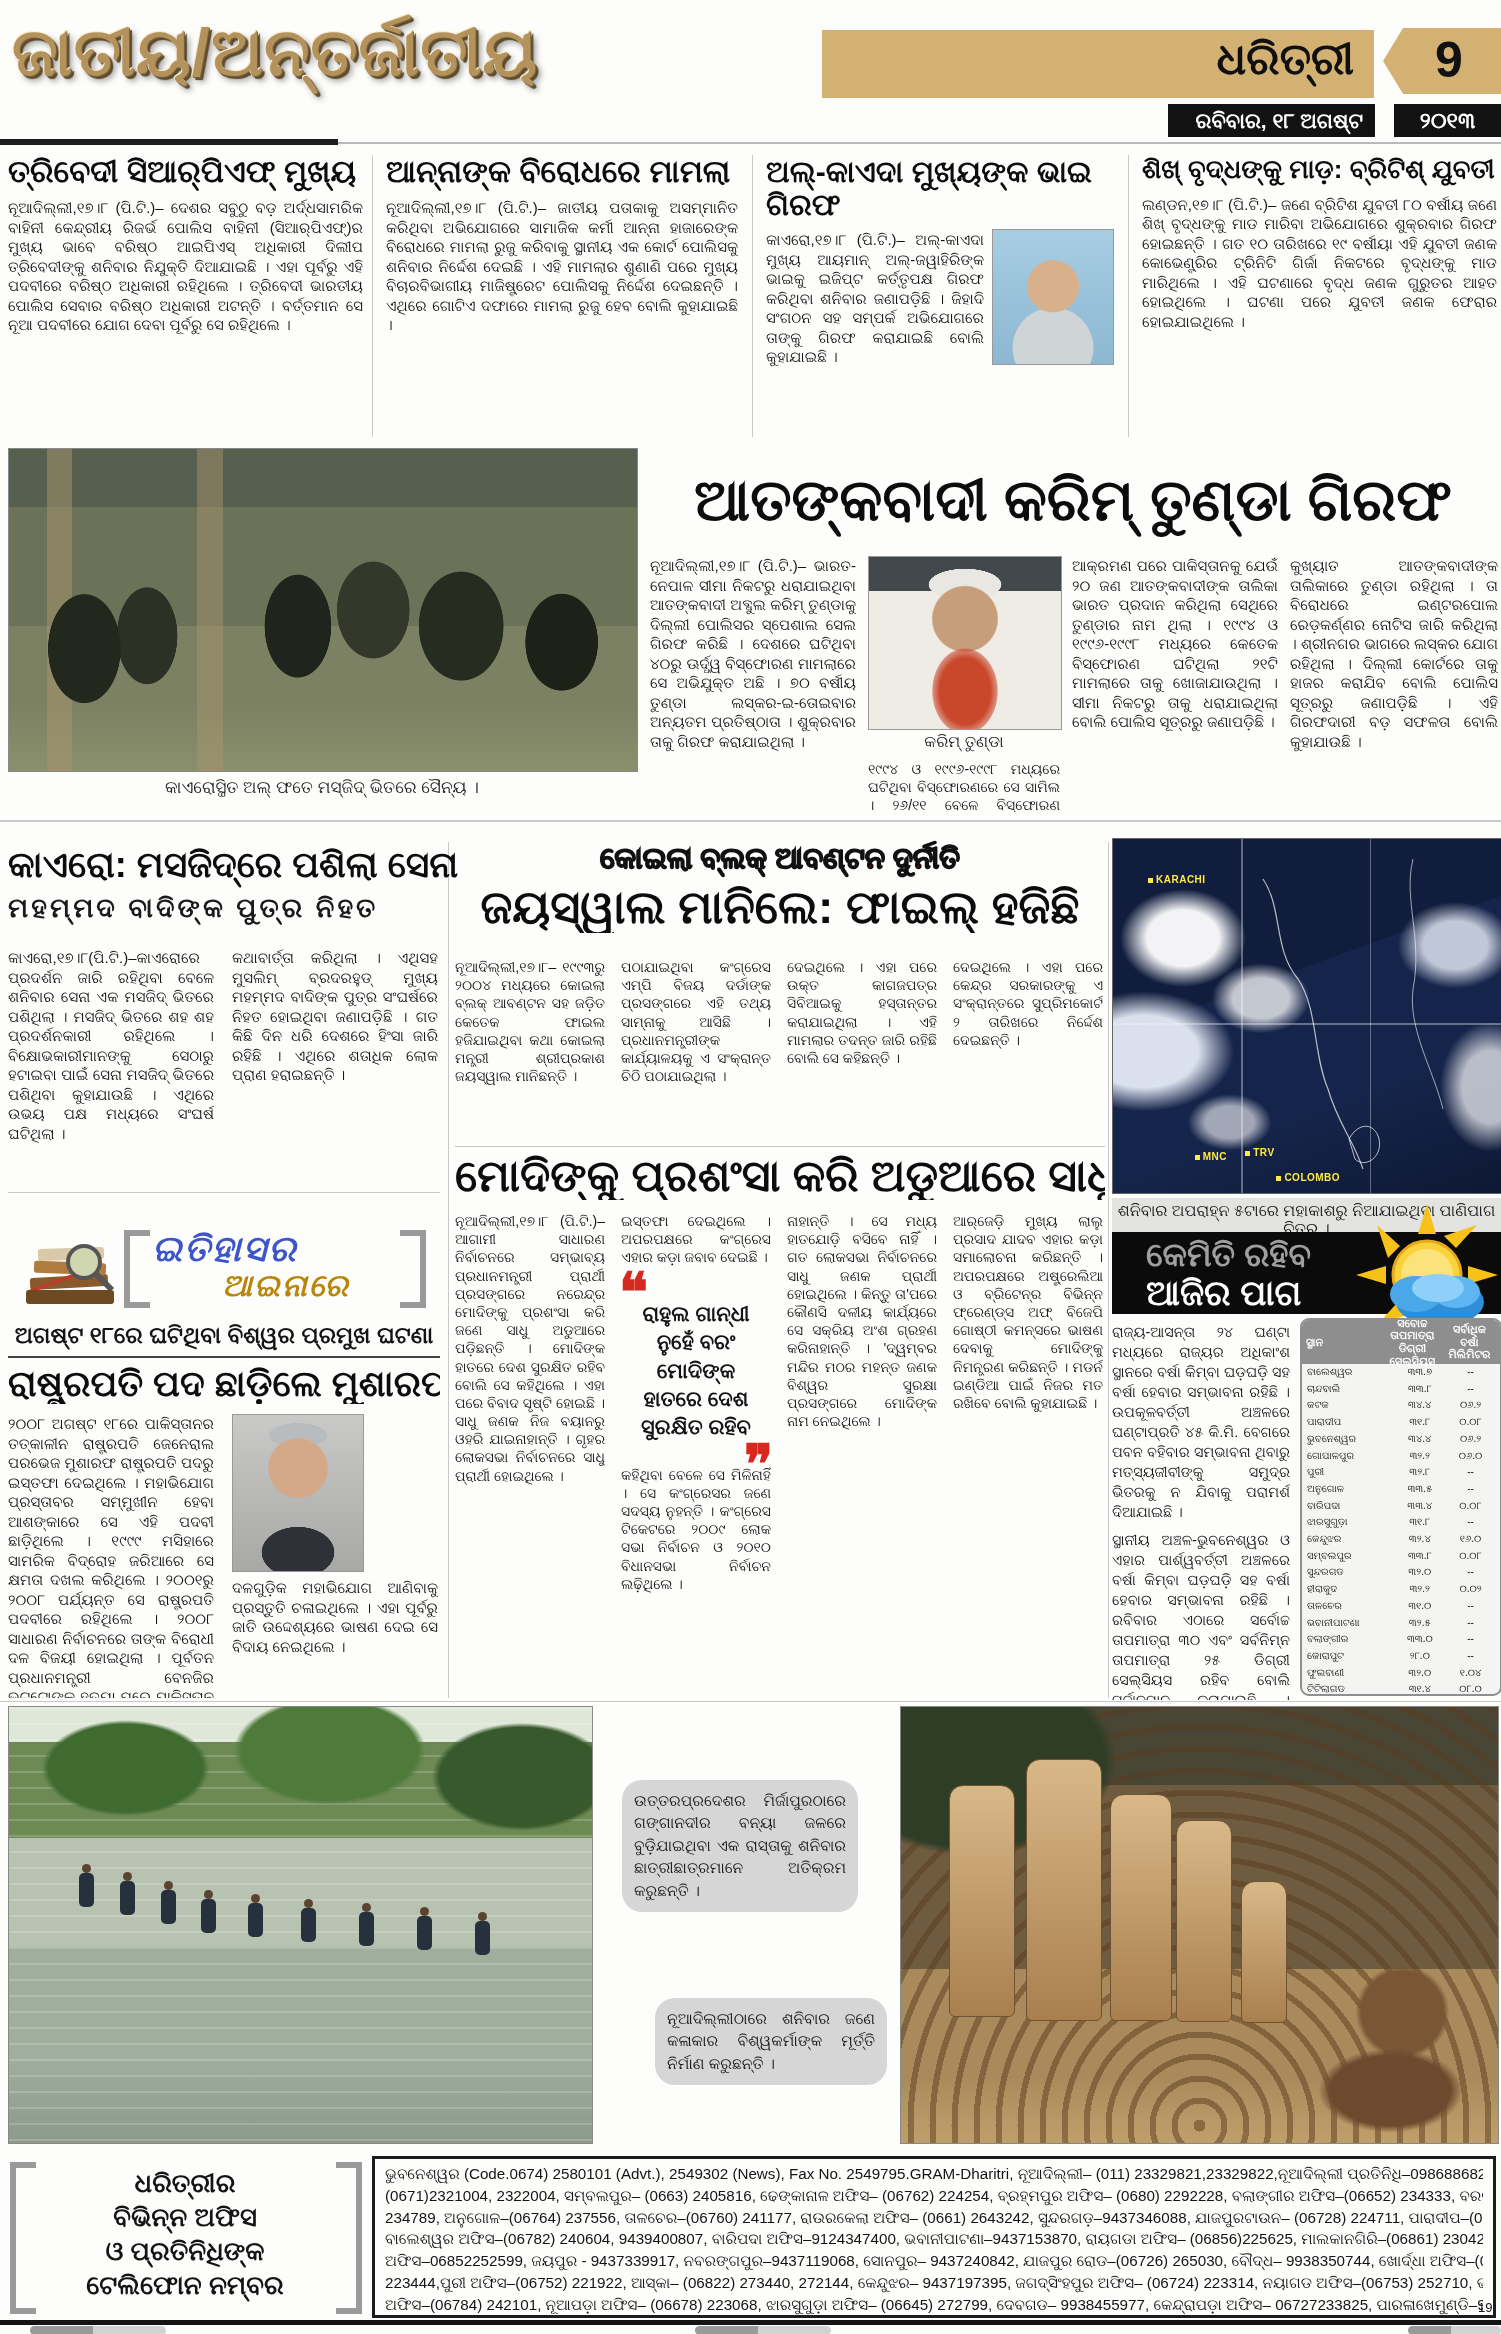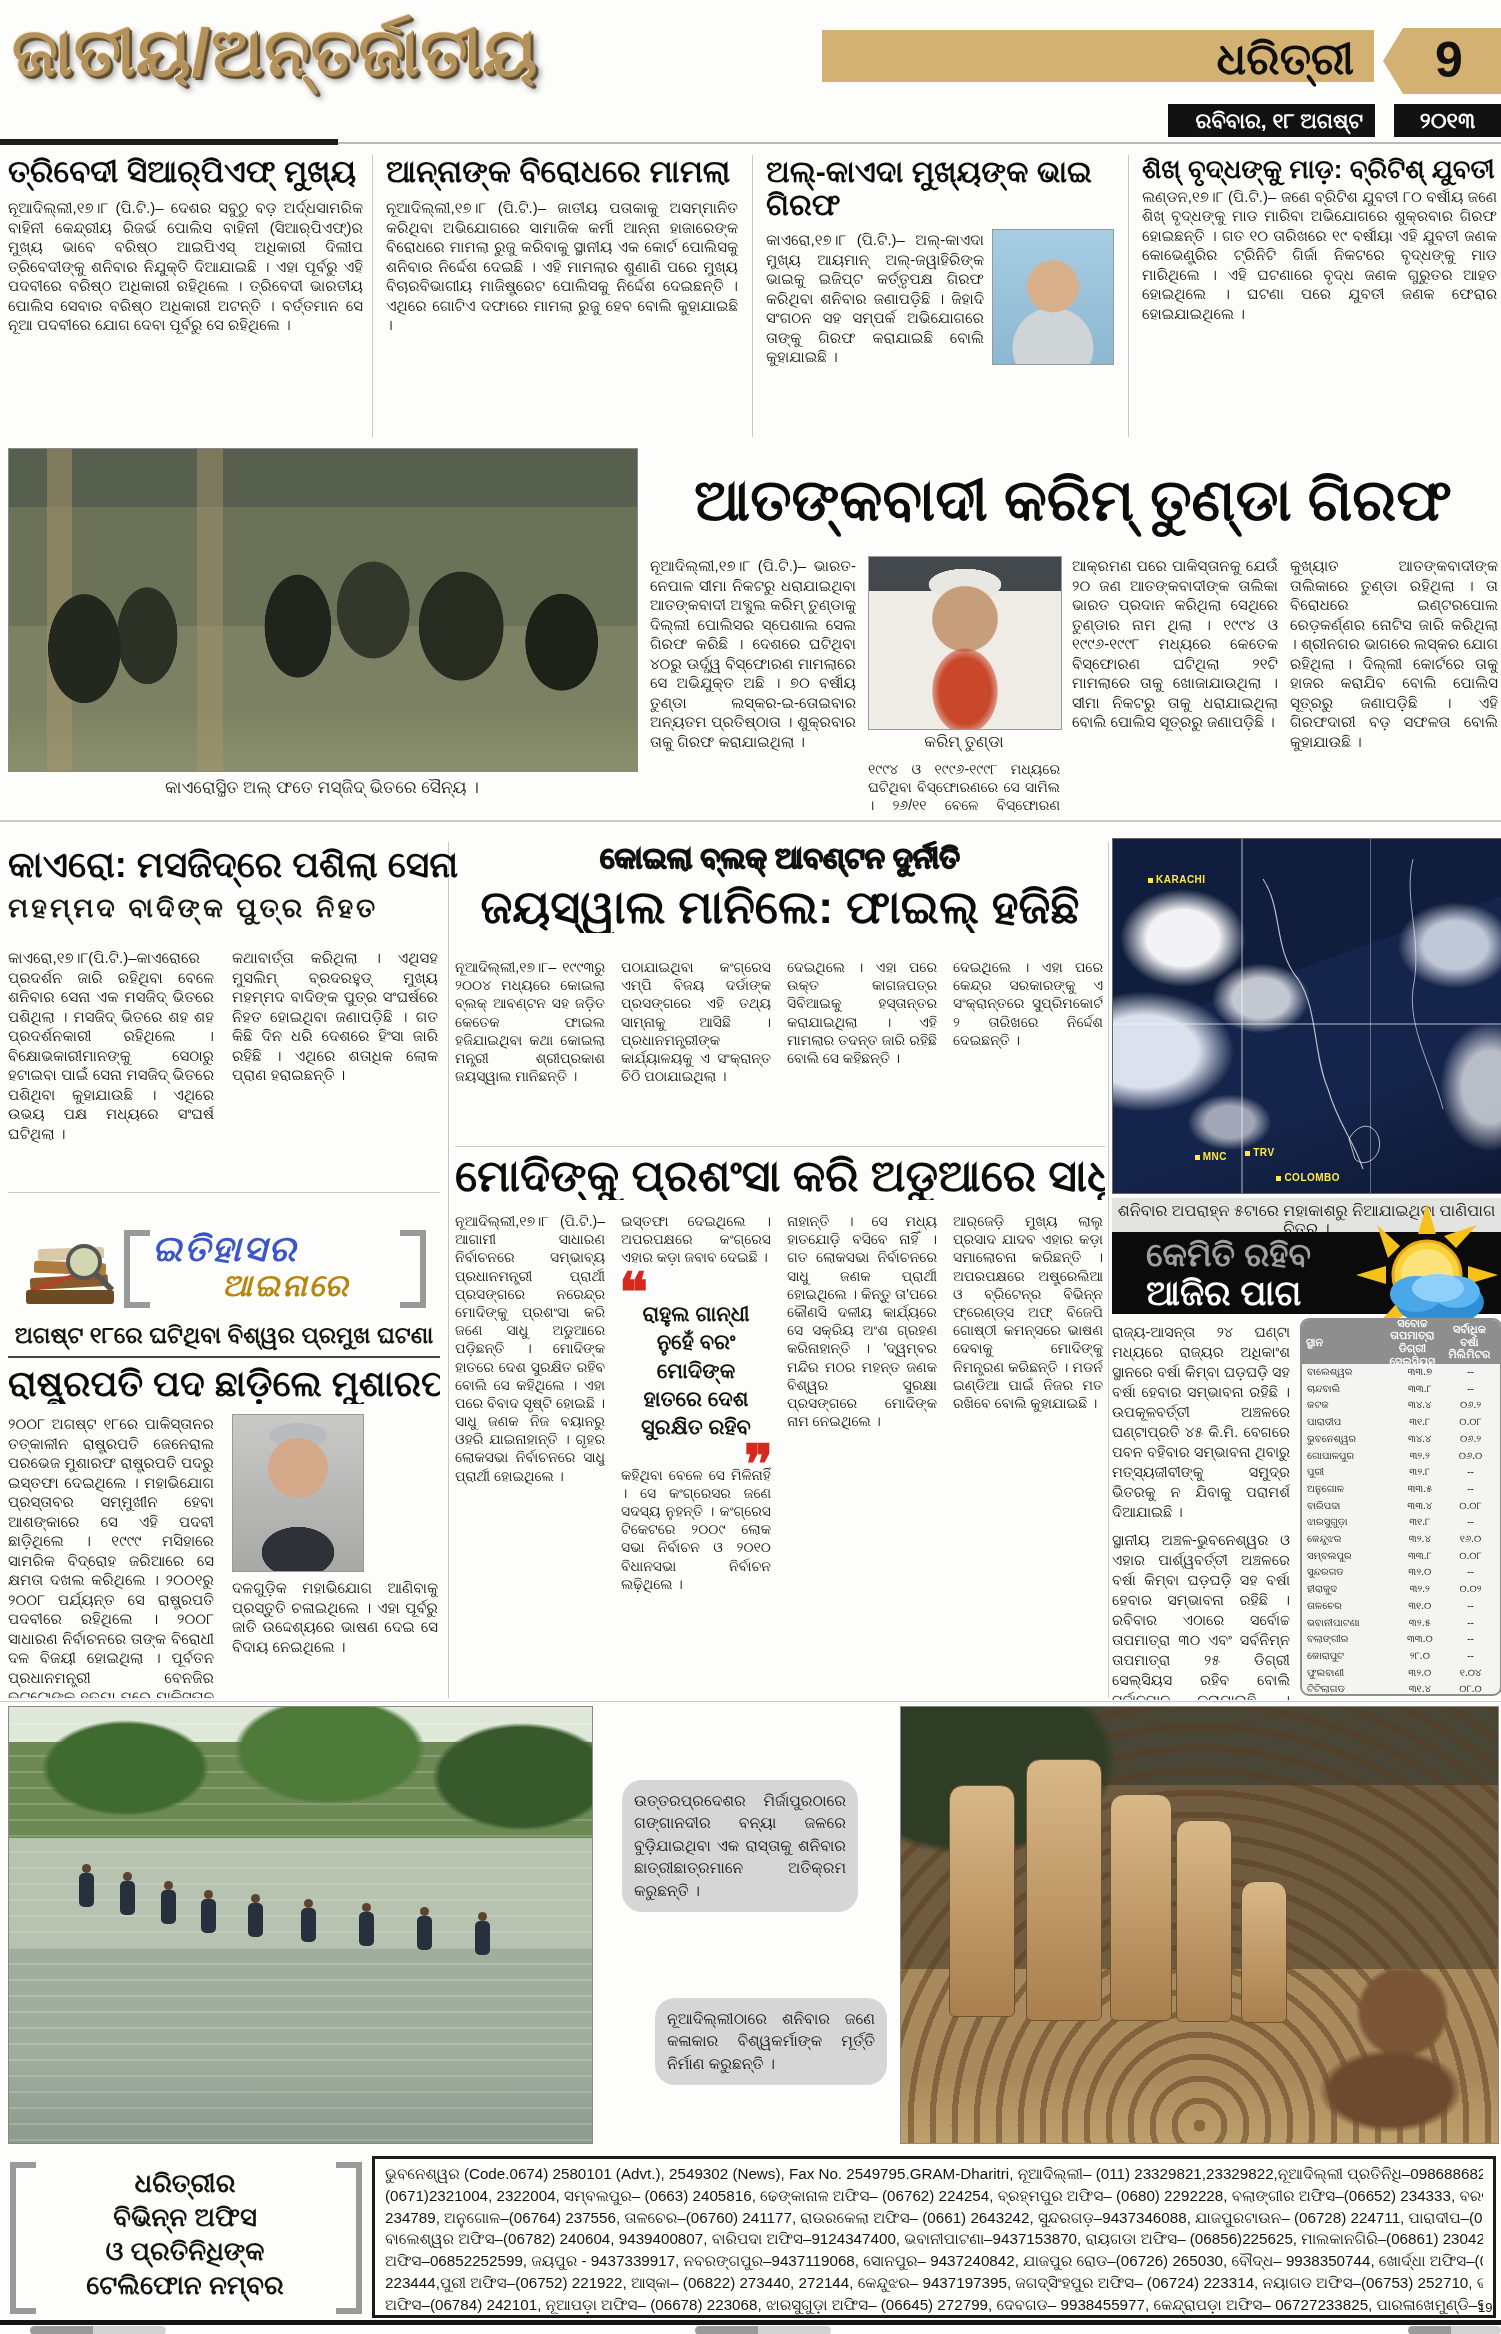--- a/index.html
+++ b/index.html
@@ -37,21 +37,21 @@
   .photo{overflow:hidden}
   .kid{position:absolute;width:15px;height:34px;background:#27313e;border-radius:5px}
   .kid:before{content:"";position:absolute;top:-9px;left:3px;width:9px;height:9px;border-radius:50%;background:#5b4330}
   .idol{position:absolute;background:linear-gradient(180deg,#d9b888,#a97f4e);border:1px solid #6e5433;border-radius:14px 14px 6px 6px}
 </style>
 </head>
 <body>
 
 <div class="abs masthead" style="left:12px;top:14px">ଜାତୀୟ/ଅନ୍ତର୍ଜାତୀୟ</div>
 
-<div class="abs tanbar" style="left:822px;top:30px;width:552px;height:52px;text-align:right;padding-right:20px;box-sizing:border-box;
+<div class="abs tanbar" style="left:822px;top:30px;width:552px;height:68px;text-align:right;padding-right:20px;box-sizing:border-box;
             font-weight:bold;font-size:44px;line-height:58px;color:#101010">ଧରିତ୍ରୀ</div>
 
 <div class="abs pgnum" style="left:1383px;top:28px;width:118px;height:66px;line-height:64px;padding-left:14px;box-sizing:border-box">9</div>
 
 <div class="abs blackbar" style="left:1168px;top:104px;width:207px;height:33px;font-size:21px;line-height:33px;text-align:right;
             padding-right:12px;box-sizing:border-box;white-space:nowrap;overflow:hidden">ରବିବାର, ୧୮ ଅଗଷ୍ଟ</div>
 
 <div class="abs blackbar" style="left:1394px;top:104px;width:107px;height:33px;font-size:22px;line-height:33px;text-align:center">୨୦୧୩</div>
 
 <div class="abs" style="left:0;top:142px;width:1501px;height:2px;background:#b9b9b9"></div>
@@ -75,21 +75,21 @@
   <div class="hl" style="font-size:30px">ଅଲ୍-କାଏଦା ମୁଖ୍ୟଙ୍କ ଭାଇ ଗିରଫ</div>
   <div class="photo" style="float:right;width:120px;height:134px;margin:8px 0 4px 8px;border:1px solid #999;
               background:radial-gradient(circle at 50% 42%, #d9b08c 0 26%, transparent 27%),
                          radial-gradient(circle at 50% 88%, #cfd4d6 0 30%, transparent 31%),
                          linear-gradient(180deg,#a6cde2,#8db8d2)"></div>
   <div class="jtxt" style="margin-top:9px;height:225px">କାଏରୋ,୧୭।୮ (ପି.ଟି.)– ଅଲ୍-କାଏଦା ମୁଖ୍ୟ ଆୟମାନ୍ ଅଲ୍-ଜୱାହିରିଙ୍କ ଭାଇକୁ ଇଜିପ୍ଟ କର୍ତ୍ତୃପକ୍ଷ ଗିରଫ କରିଥିବା ଶନିବାର ଜଣାପଡ଼ିଛି । ଜିହାଦି ସଂଗଠନ ସହ ସମ୍ପର୍କ ଅଭିଯୋଗରେ ତାଙ୍କୁ ଗିରଫ କରାଯାଇଛି ବୋଲି କୁହାଯାଇଛି ।</div>
 </div>
 
 <div class="abs" style="left:1142px;top:155px;width:355px;height:284px;overflow:hidden">
   <div class="hl" style="font-size:26px;white-space:nowrap">ଶିଖ୍ ବୃଦ୍ଧଙ୍କୁ ମାଡ଼: ବ୍ରିଟିଶ୍ ଯୁବତୀ ଗିରଫ</div>
-  <div class="jtxt" style="margin-top:3px;height:230px">ଲଣ୍ଡନ,୧୭।୮ (ପି.ଟି.)– ଜଣେ ବ୍ରିଟିଶ ଯୁବତୀ ୮୦ ବର୍ଷୀୟ ଜଣେ ଶିଖ୍ ବୃଦ୍ଧଙ୍କୁ ମାଡ ମାରିବା ଅଭିଯୋଗରେ ଶୁକ୍ରବାର ଗିରଫ ହୋଇଛନ୍ତି । ଗତ ୧୦ ତାରିଖରେ ୧୯ ବର୍ଷୀୟା ଏହି ଯୁବତୀ ଜଣକ କୋଭେଣ୍ଟ୍ରିର ଟ୍ରିନିଟି ଗିର୍ଜା ନିକଟରେ ବୃଦ୍ଧଙ୍କୁ ମାଡ ମାରିଥିଲେ । ଏହି ଘଟଣାରେ ବୃଦ୍ଧ ଜଣକ ଗୁରୁତର ଆହତ ହୋଇଥିଲେ । ଘଟଣା ପରେ ଯୁବତୀ ଜଣକ ଫେରାର ହୋଇଯାଇଥିଲେ ।</div>
+  <div class="jtxt" style="margin-top:11px;height:230px">ଲଣ୍ଡନ,୧୭।୮ (ପି.ଟି.)– ଜଣେ ବ୍ରିଟିଶ ଯୁବତୀ ୮୦ ବର୍ଷୀୟ ଜଣେ ଶିଖ୍ ବୃଦ୍ଧଙ୍କୁ ମାଡ ମାରିବା ଅଭିଯୋଗରେ ଶୁକ୍ରବାର ଗିରଫ ହୋଇଛନ୍ତି । ଗତ ୧୦ ତାରିଖରେ ୧୯ ବର୍ଷୀୟା ଏହି ଯୁବତୀ ଜଣକ କୋଭେଣ୍ଟ୍ରିର ଟ୍ରିନିଟି ଗିର୍ଜା ନିକଟରେ ବୃଦ୍ଧଙ୍କୁ ମାଡ ମାରିଥିଲେ । ଏହି ଘଟଣାରେ ବୃଦ୍ଧ ଜଣକ ଗୁରୁତର ଆହତ ହୋଇଥିଲେ । ଘଟଣା ପରେ ଯୁବତୀ ଜଣକ ଫେରାର ହୋଇଯାଇଥିଲେ ।</div>
 </div>
 
 <div class="abs photo" style="left:8px;top:448px;width:628px;height:322px;border:1px solid #888;
             background:
               radial-gradient(ellipse 60px 90px at 12% 62%, #23281f 0 60%, transparent 61%),
               radial-gradient(ellipse 50px 80px at 22% 58%, #2c3125 0 60%, transparent 61%),
               radial-gradient(ellipse 55px 85px at 46% 55%, #1f241c 0 60%, transparent 61%),
               radial-gradient(ellipse 60px 80px at 58% 50%, #33382a 0 60%, transparent 61%),
               radial-gradient(ellipse 70px 90px at 72% 55%, #272c20 0 60%, transparent 61%),
               radial-gradient(ellipse 60px 80px at 88% 60%, #1d2218 0 60%, transparent 61%),

